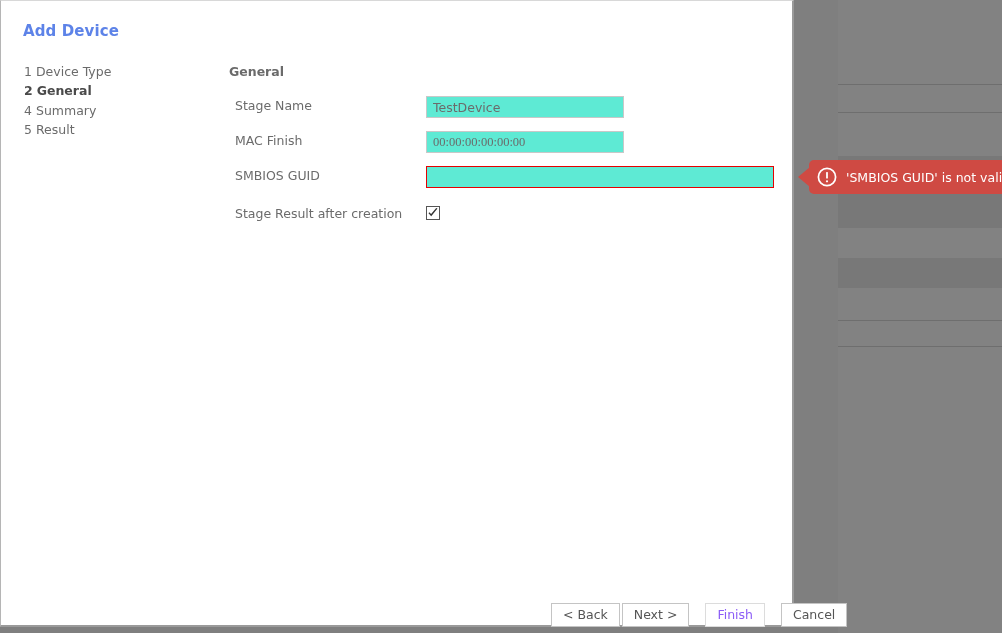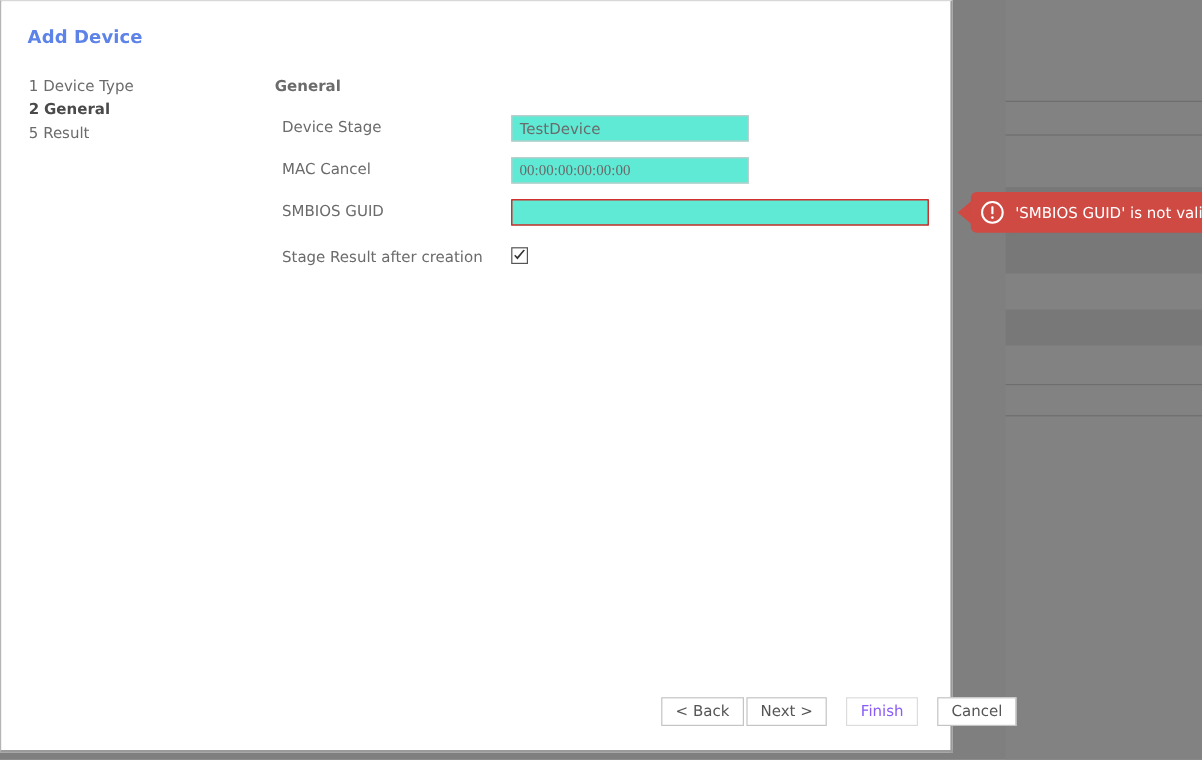--- a/index.html
+++ b/index.html
@@ -171,21 +171,21 @@
   #tooltip-text {
     color: #ffffff;
     font-size: 12.5px;
     white-space: nowrap;
   }
 
   
   #button-bar {
     position: absolute;
     left: 550px;
-    top: 580px;
+    top: 602px;
     display: flex;
     gap: 0px;
   }
   .wiz-btn {
     font-family: "DejaVu Sans", "Liberation Sans", sans-serif;
     font-size: 12.5px;
     color: #555555;
     background: #ffffff;
     border: 1px solid #c4c4c4;
     height: 24px;
@@ -225,33 +225,36 @@
   <div id="dialog-title">Add Device</div>
 
   <div id="step-list">
     <div class="step-item">
       <span class="step-num">1</span><span>Device Type</span>
     </div>
     <div class="step-item current">
       <span class="step-num">2</span><span>General</span>
     </div>
     <div class="step-item">
+      <span class="step-num">4</span><span>Summary</span>
+    </div>
+    <div class="step-item">
       <span class="step-num">5</span><span>Result</span>
     </div>
   </div>
 
   <div id="section-heading">General</div>
 
   <div class="field-row" style="top:95px;">
-    <span class="field-label">Device Stage</span>
+    <span class="field-label">Stage Name</span>
     <input class="field-input" type="text" value="TestDevice" style="">
   </div>
 
   <div class="field-row" style="top:130px;">
-    <span class="field-label">MAC Cancel</span>
+    <span class="field-label">MAC Finish</span>
     <input class="field-input mono" type="text" value="00:00:00:00:00:00" style="">
   </div>
 
   <div class="field-row" style="top:165px;">
     <span class="field-label">SMBIOS GUID</span>
     <input class="field-input invalid" type="text" value="" style="">
   </div>
 
   <div class="field-row" style="top:203px;">
     <span class="field-label">Stage Result after creation</span>

